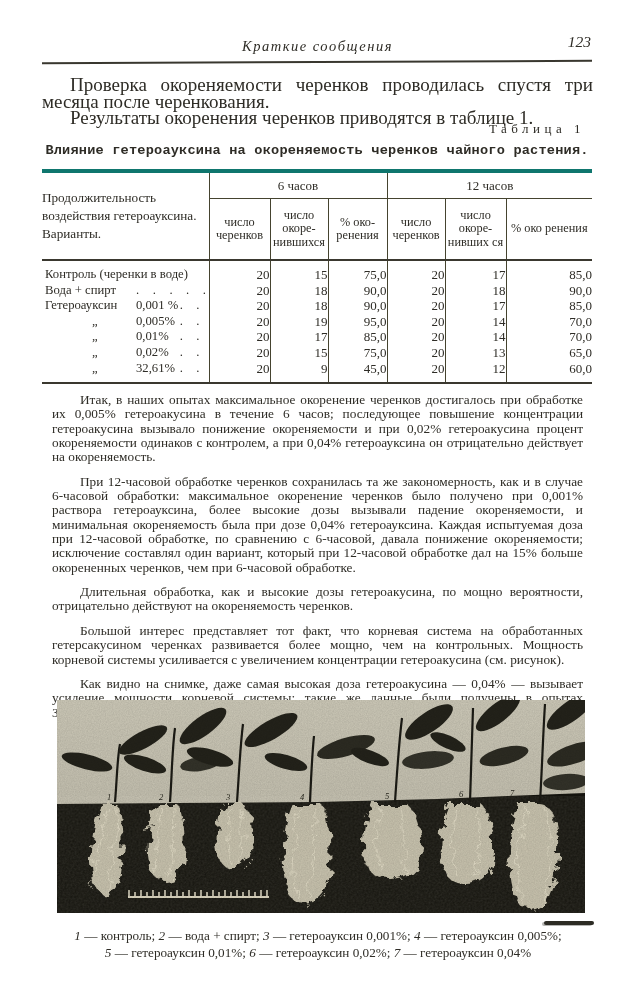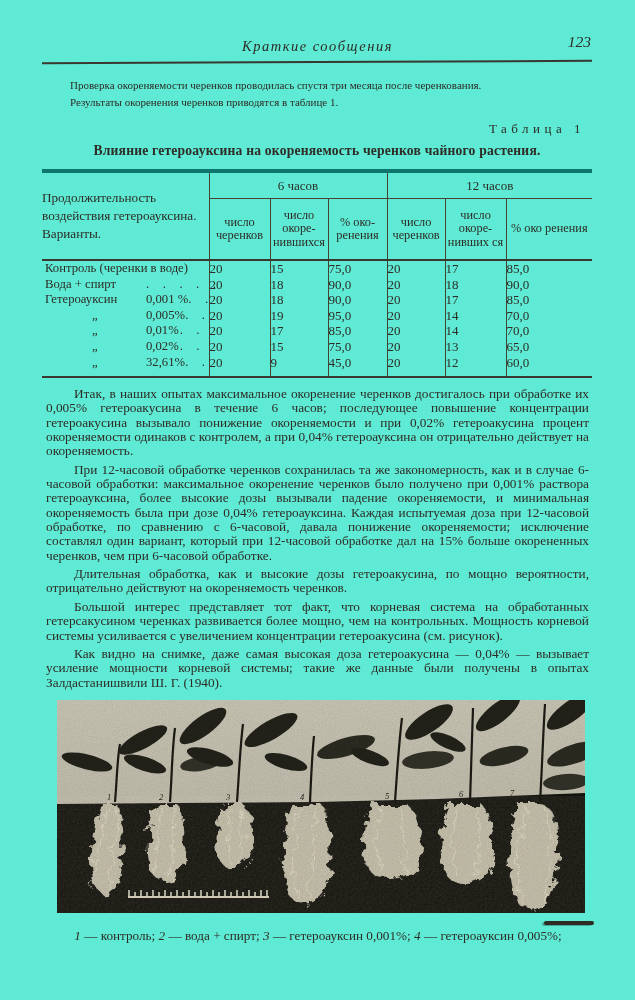--- a/index.html
+++ b/index.html
@@ -1,63 +1,63 @@
 <!DOCTYPE html>
 <html><head>
 <meta charset="utf-8">
 <style>
   html,body{margin:0;padding:0;background:#d8d2c0;}
   .page{
     position:relative;width:635px;height:1000px;margin:0 auto;
-    background:#5eead4;
+    background:#ffffff;
     font-family:"Liberation Serif", serif;
     color:#2e2c26;overflow:hidden;
   }
   
   .running-title{position:absolute;top:38px;left:0;width:100%;text-align:center;
     font-style:italic;font-size:14.5px;letter-spacing:1.5px;}
   .page-number{position:absolute;top:33px;right:44px;font-style:italic;font-size:15.5px;}
   .head-rule{position:absolute;top:61px;left:42px;width:550px;height:2px;background:#39372f;
     transform:rotate(-0.25deg);}
   
-  .intro{position:absolute;top:77px;left:42px;width:551px;font-size:11px;
+  .intro{position:absolute;top:77px;left:42px;width:551px;font-size:19px;
     line-height:16.6px;text-align:justify;}
   .intro p{margin:0;text-indent:28px;}
   .table-label{position:absolute;top:121px;right:50px;font-size:13px;letter-spacing:4.5px;}
   .table-title{position:absolute;top:143px;left:42px;width:550px;text-align:center;
-    font-weight:bold;font-size:13.6px;letter-spacing:0.2px;}
+    font-weight:bold;font-size:13.6px;letter-spacing:0.2px;font-family:Liberation Mono, monospace;}
   
   table.data{position:absolute;top:169px;left:42px;width:550px;border-collapse:collapse;
     font-size:12.6px;table-layout:fixed;}
   table.data{border-top:4px solid #0f766e;border-bottom:2.5px solid #3a382f;}
   table.data thead tr.subhead th{border-bottom:2.5px solid #3a382f;}
   table.data th,table.data td{font-weight:normal;padding:0;}
   table.data col.c-lbl{width:167px;}
   table.data col.c-n1{width:61px;} table.data col.c-n2{width:58px;}
   table.data col.c-n3{width:59px;} table.data col.c-n4{width:58px;}
   table.data col.c-n5{width:61px;} table.data col.c-n6{width:86px;}
   th.grp{border-left:1.2px solid #45432f;border-bottom:1.2px solid #45432f;
     font-size:13px;height:25px;vertical-align:middle;margin-top:12px;}
   th.sub{border-left:1.2px solid #45432f;height:60px;vertical-align:middle;
     font-size:12.3px;line-height:13.5px;padding:2px 1px;}
   th.main-col{vertical-align:middle;text-align:left;padding:2px 6px 2px 8px;
     font-size:13.2px;line-height:18px;border-bottom:2.5px solid #3a382f;}
-  tbody td{border-left:1.2px solid #45432f;text-align:left;line-height:15.6px;font-size:13px;}
+  tbody td{border-left:1.2px solid #45432f;text-align:right;line-height:15.6px;font-size:13px;}
   tbody td.lbl{border-left:none;text-align:left;padding:0 5px 0 3px;font-size:12.7px;}
-  tbody tr:first-child td{}
+  tbody tr:first-child td{padding-top:6px;}
   tbody tr:last-child td{padding-bottom:6px;}
   .lblrow{display:flex;align-items:baseline;white-space:nowrap;}
   .lname{display:inline-block;min-width:79px;box-sizing:border-box;}
   tbody tr:nth-child(n+4) .lname{padding-left:47px;}
-  .lpct{margin-left:22px;}
+  .lpct{margin-left:12px;}
   .ldots{margin-left:auto;letter-spacing:1px;padding-right:3px;}
   
   .bodytext{position:absolute;top:383px;left:42px;width:551px;font-size:13.3px;
     line-height:14.35px;text-align:justify;}
-  .bodytext p{margin:4px;text-indent:28px;}
+  .bodytext p{margin:10px;text-indent:28px;}
   
   .figure{position:absolute;top:700px;left:57px;width:528px;height:213px;}
   .figure svg{display:block;}
   
   .caption{position:absolute;top:927px;left:40px;width:556px;text-align:center;
     font-size:13.2px;line-height:17px;}
   .caption i{font-style:italic;}
   .smudge{position:absolute;top:921px;left:544px;width:50px;height:4px;
     background:#2c2b24;border-radius:2px;box-shadow:-2px 1px 0 rgba(44,43,36,.35);}
 </style>
@@ -322,15 +322,20 @@
 
   <div class="smudge"></div>
 
   <div class="caption">
     <div>
       <span><i>1</i><span> — контроль;  </span></span>
       <span><i>2</i><span> — вода + спирт;  </span></span>
       <span><i>3</i><span> — гетероауксин 0,001%;  </span></span>
       <span><i>4</i><span> — гетероауксин 0,005%;</span></span>
     </div>
+    <div>
+      <span><i>5</i><span> — гетероауксин 0,01%;  </span></span>
+      <span><i>6</i><span> — гетероауксин 0,02%;  </span></span>
+      <span><i>7</i><span> — гетероауксин 0,04%</span></span>
+    </div>
   </div>
 
 </div>
 
 </body></html>

